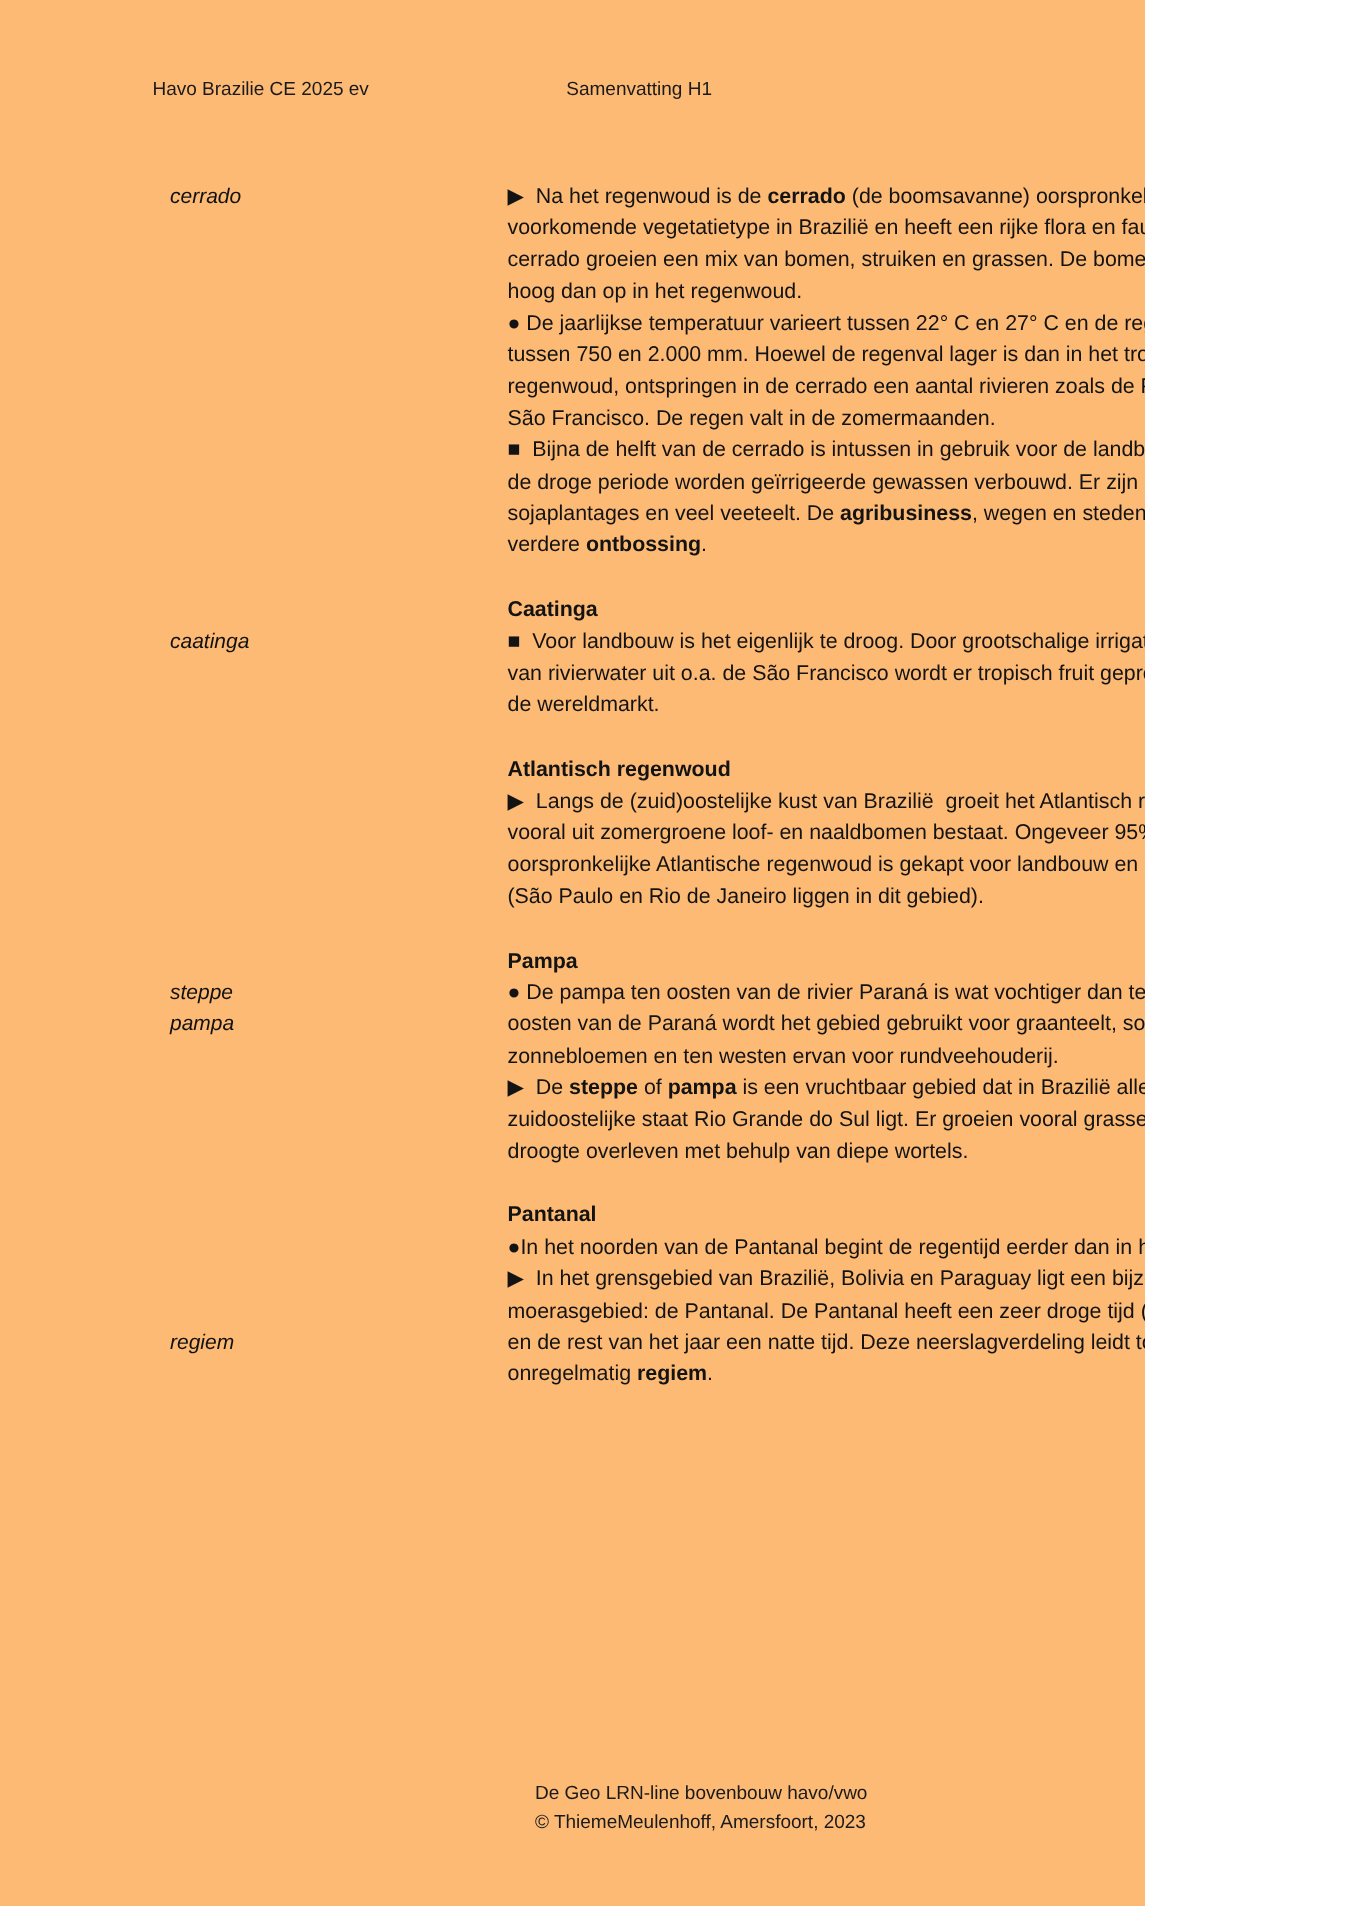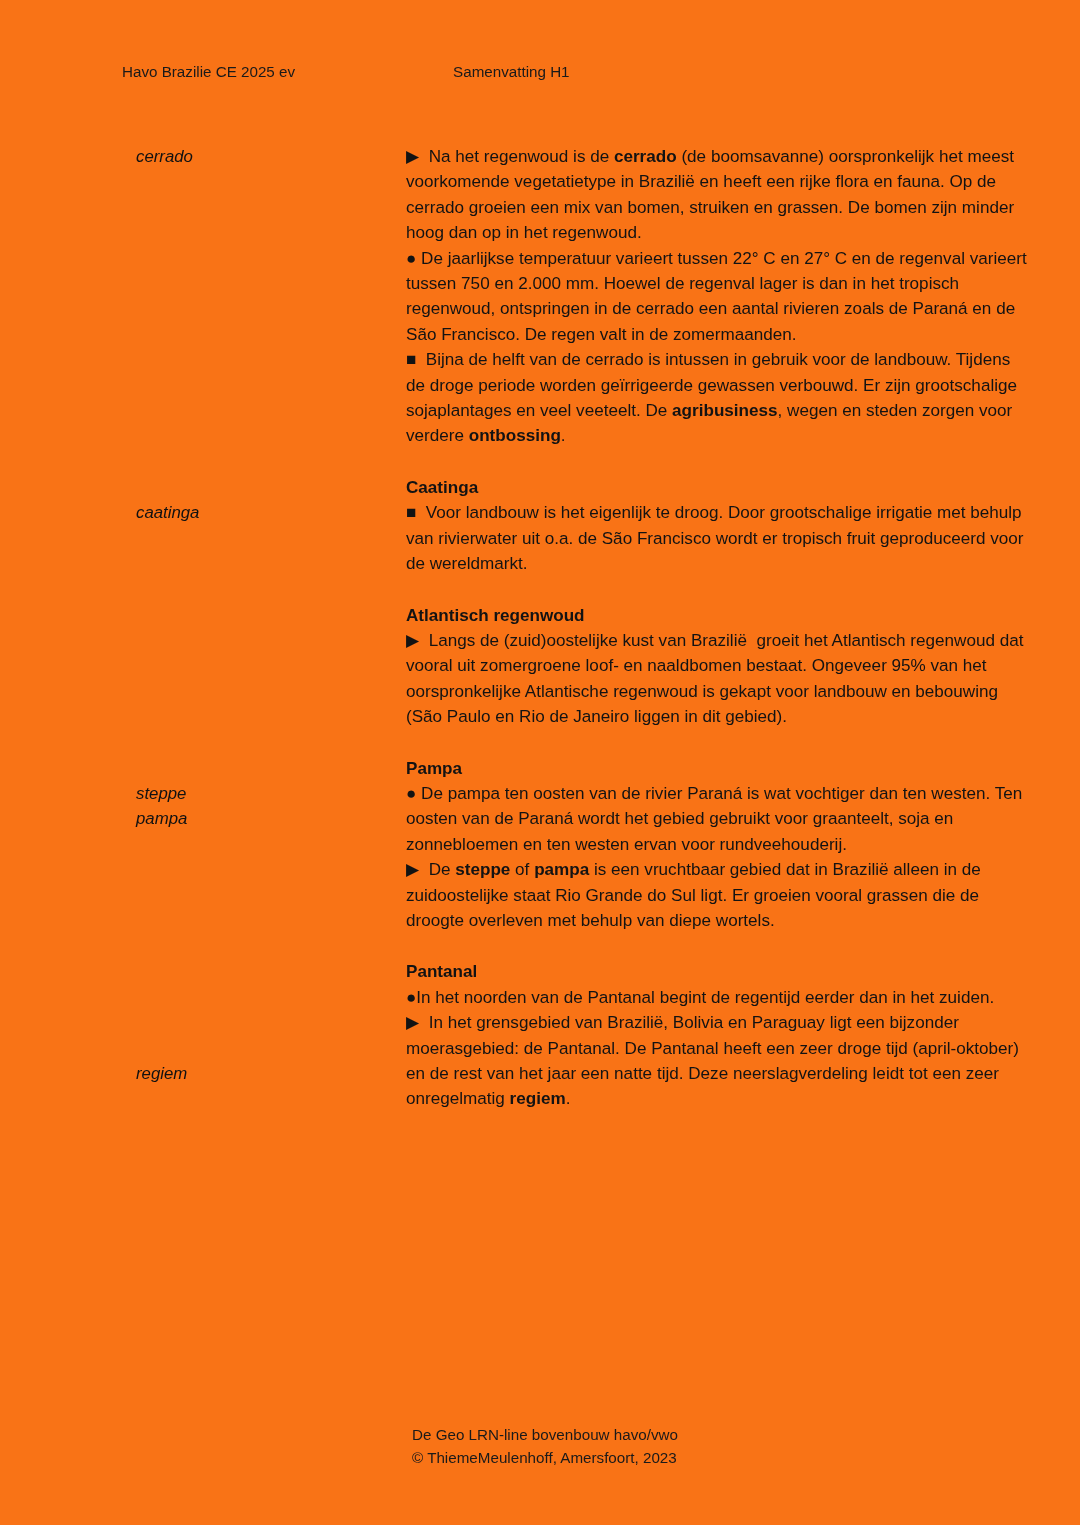--- a/index.html
+++ b/index.html
@@ -9,23 +9,23 @@
   }
   body {
     width: 1080px;
     height: 1525px;
     font-family: "Liberation Sans", sans-serif;
     color: #101010;
     -webkit-font-smoothing: antialiased;
   }
   .page {
     position: relative;
-    width: 1080px;
+    width: 916px;
     height: 1525px;
-    background: #f97316;
+    background: #fdba74;
     overflow: hidden;
   }
 
   
   .runhead {
     position: absolute;
     top: 62px;
     left: 122px;
     width: 840px;
     font-size: 15.2px;
@@ -85,21 +85,21 @@
     margin: 0;
     font-weight: bold;
     white-space: pre-wrap;
   }
   b, strong { font-weight: bold; }
   .gap-md { height: 26px; }
 
   
   .footer {
     position: absolute;
-    left: 412px;
+    left: 428px;
     top: 1424px;
     width: 560px;
     font-size: 15.2px;
     line-height: 22.5px;
     color: #1a1a1a;
   }
   .footer div { white-space: pre; }
 </style>
 </head>
 <body>

